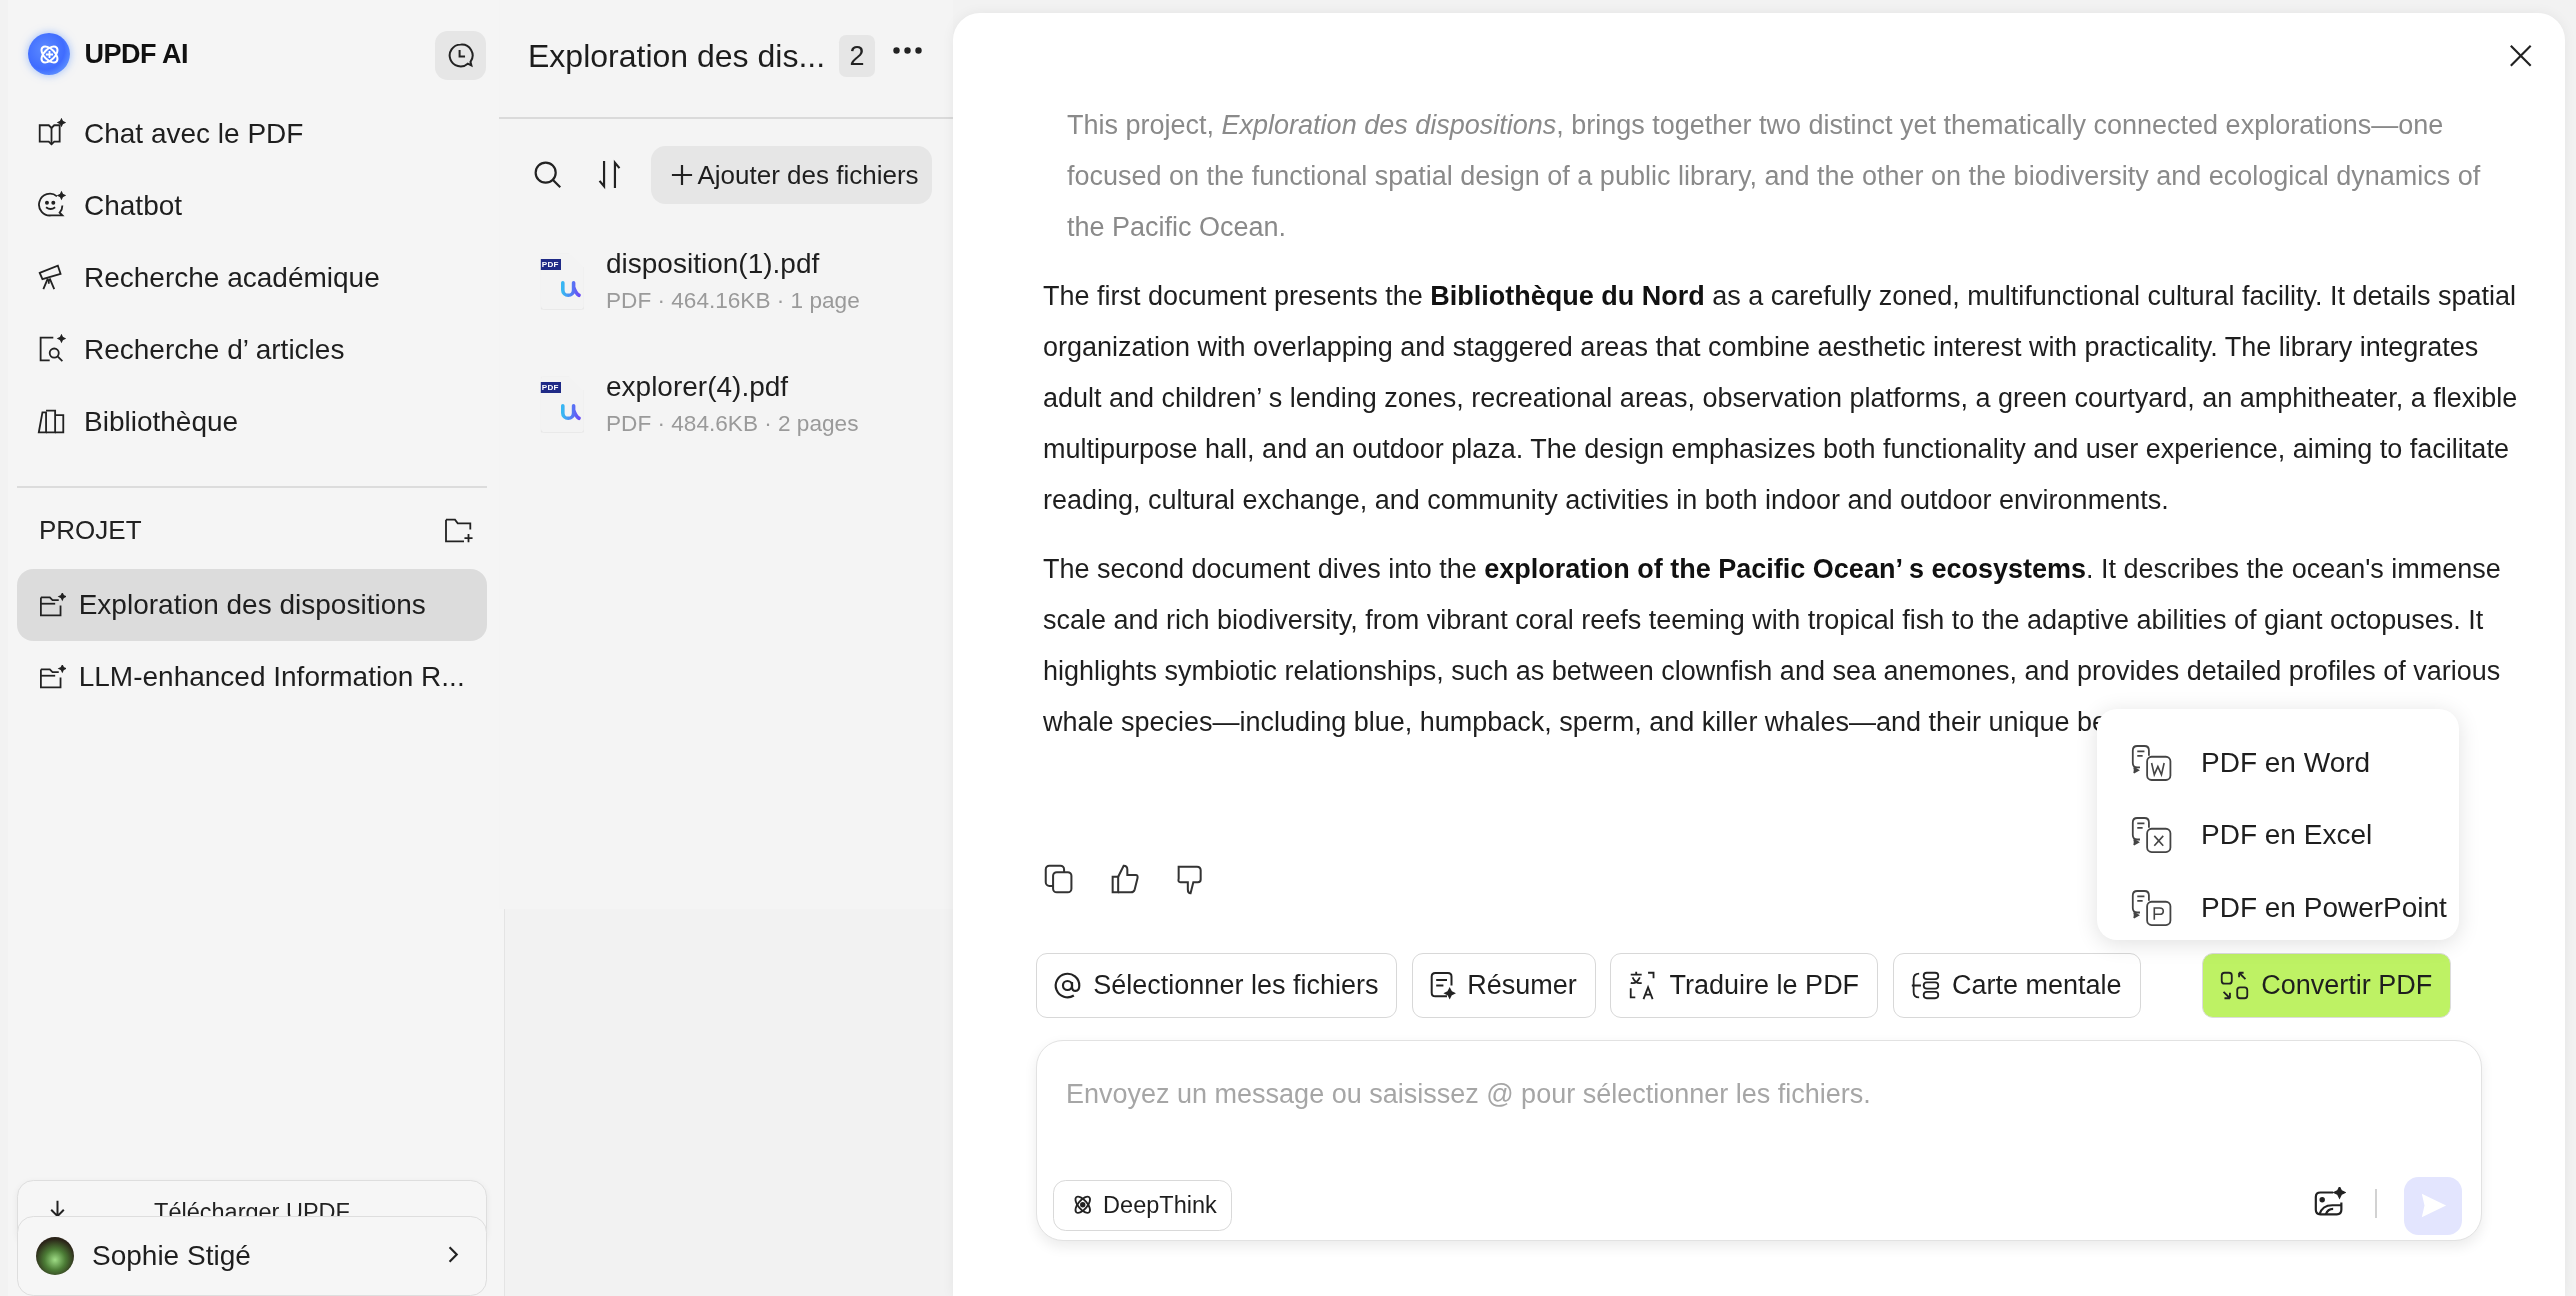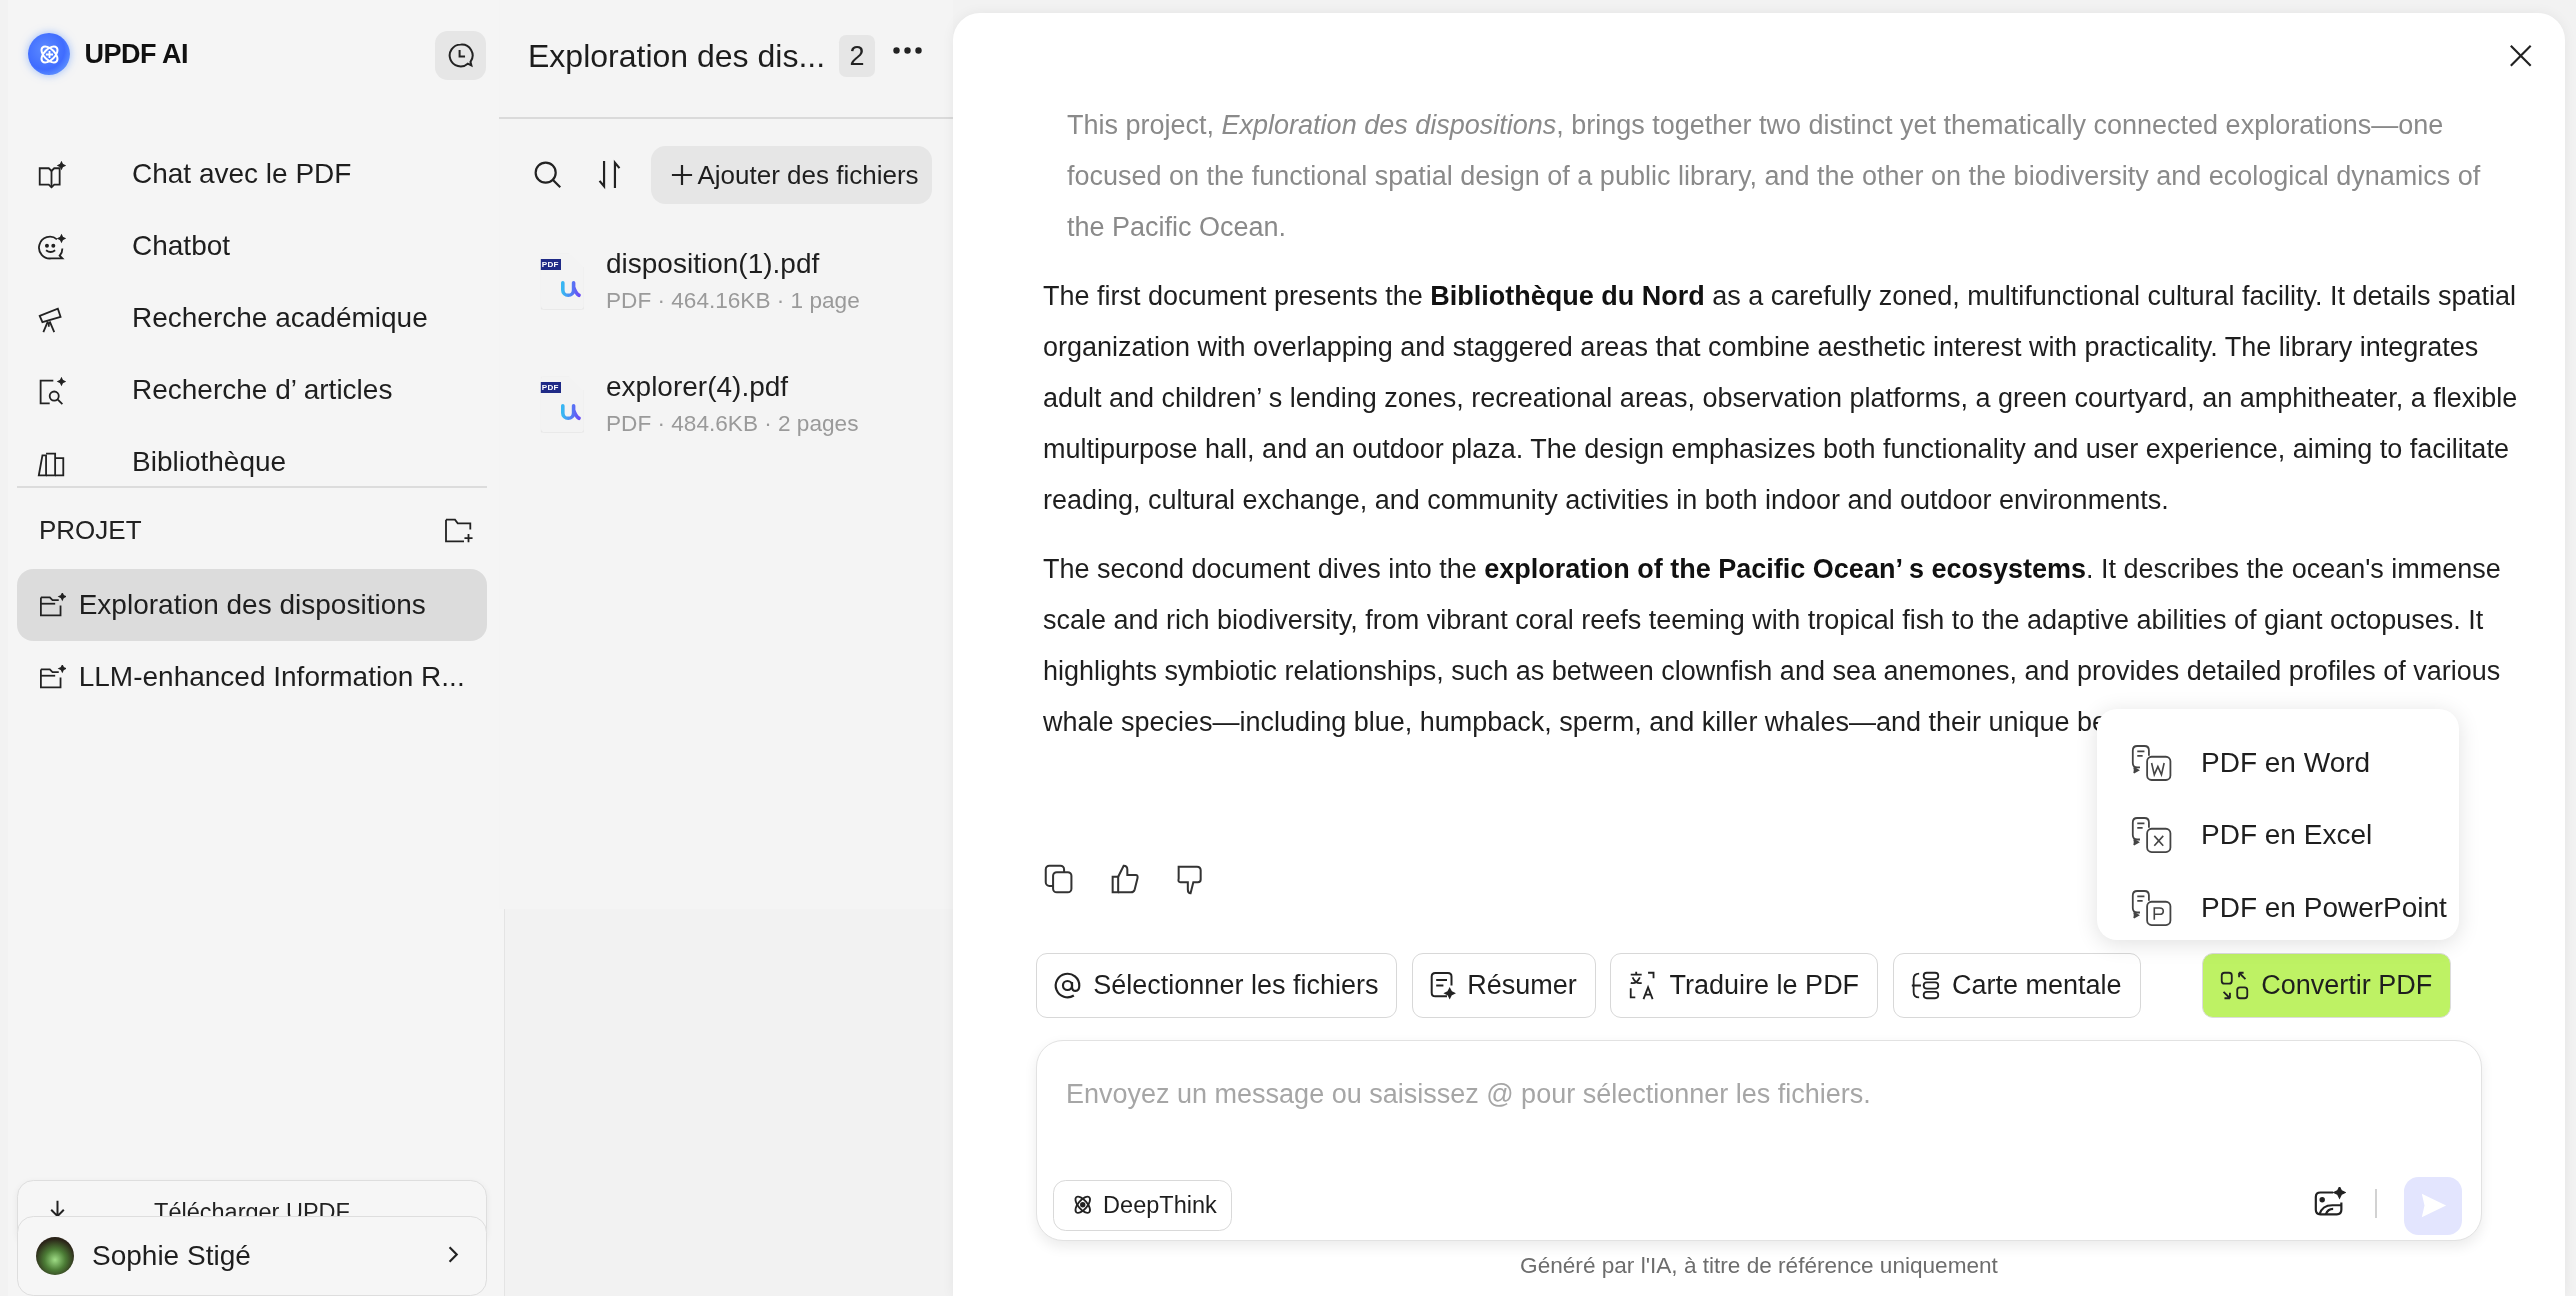--- a/index.html
+++ b/index.html
@@ -24,22 +24,22 @@
     box-shadow: 0 0 9px rgba(80,140,255,0.55);
     display: flex; align-items: center; justify-content: center;
   }
   .brand-name { margin-left: 14.5px; font-size: 27px; font-weight: bold; color: #111; letter-spacing: -0.5px; }
   .history-btn {
     position: absolute; left: 427px; top: 31px; width: 51px; height: 49px;
     border-radius: 12.7px; background: #e6e6e6; display: flex; align-items: center; justify-content: center;
   }
   .nav { position: absolute; left: 0; top: 118px; width: 497px; }
   .nav-item {
-    height: 72px; display: flex; align-items: flex-end; padding-left: 29px;
-    font-size: 28px; color: #1e1e1e; gap: 48px;
+    height: 72px; display: flex; align-items: flex-start; padding-left: 29px;
+    font-size: 28px; color: #1e1e1e;
   }
   .nav-item .ico { width: 29px; height: 29px; margin-right: 18px; }
   .divider-h { position: absolute; left: 9px; width: 470px; height: 1.8px; background: #dcdcdc; }
   .proj-head { position: absolute; left: 31px; top: 515px; font-size: 26px; color: #222; }
   .proj-add { position: absolute; left: 436px; top: 517px; }
   .proj-item {
     position: absolute; left: 9px; width: 470px; height: 72px; border-radius: 16.3px;
     display: flex; align-items: center; padding-left: 22px; font-size: 28px; color: #1e1e1e;
   }
   .proj-item.active { background: #dcdcdc; }
@@ -443,15 +443,14 @@
         <path d="M29 1 l1.6 3.4 3.4 1.6 -3.4 1.6 -1.6 3.4 -1.6 -3.4 -3.4 -1.6 3.4 -1.6z" fill="#222"></path>
     </svg>
     <div class="vsep"></div>
     <div class="send-btn">
       <svg width="29" height="27" viewBox="0 0 32 30" fill="#ffffff">
         <path d="M3 2 L30 15 L3 28 L6 15 Z"></path>
       </svg>
     </div>
   </div>
 
-  <div class="disclaimer">Généré par l'IA, à titre de référence uniquement</div>
 </main>
 
 
 </body></html>

